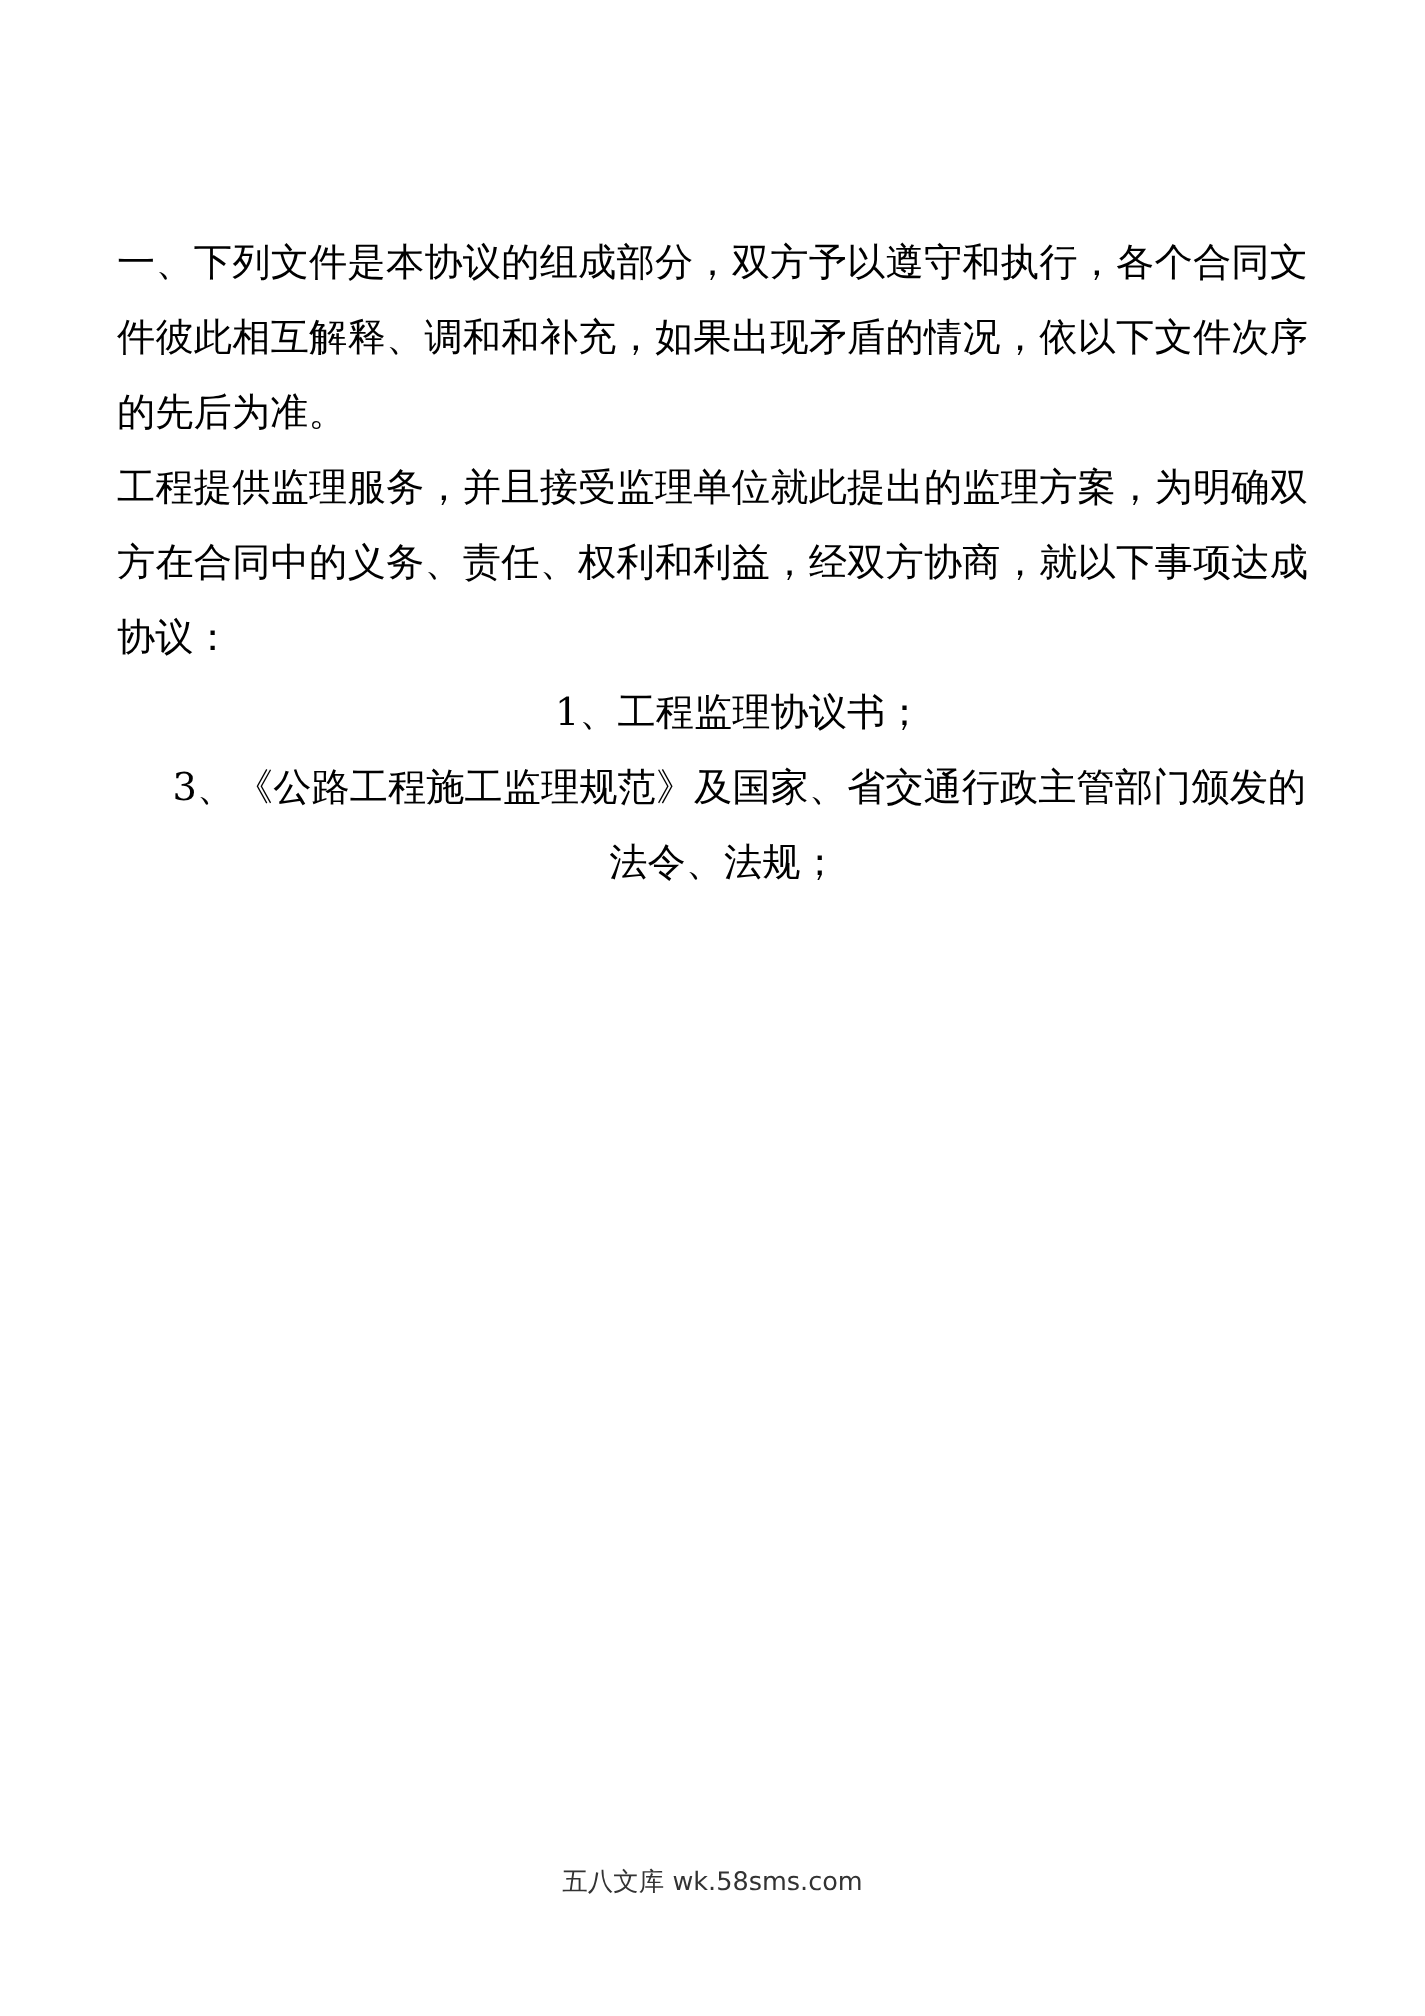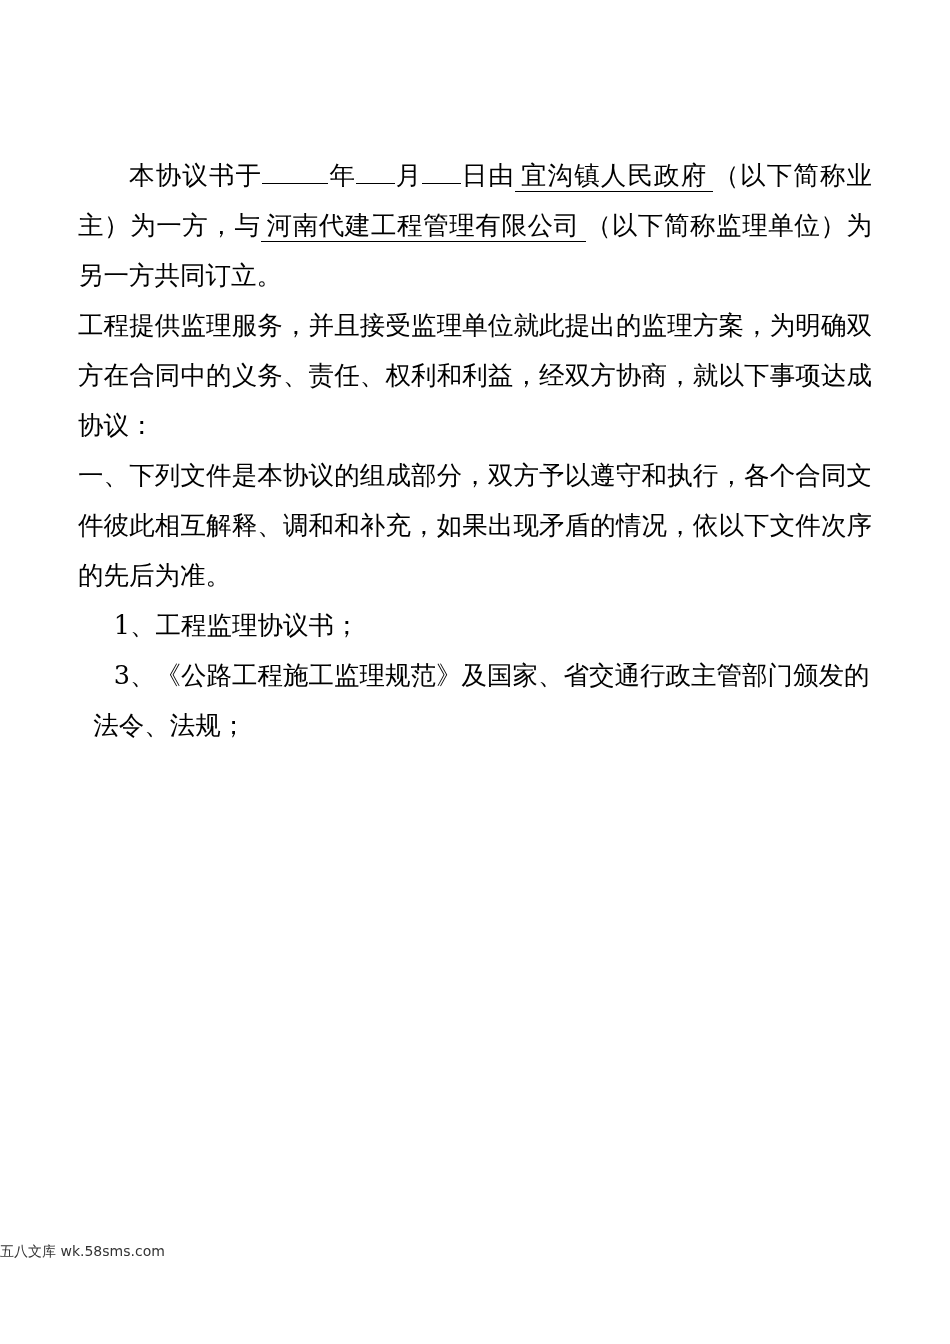--- a/index.html
+++ b/index.html
@@ -61,42 +61,42 @@
   .ul-name {
     border-bottom: 1.6px solid #000;
     padding: 0 6px 1px 6px;
   }
   .list-line {
     font-size: 25.5px;
     line-height: 50px;
     margin: 0;
     padding-left: 0.6em;
     text-indent: 0.8em;
+    text-align: center;
   }
   .footer {
     position: absolute;
     left: 0;
     top: 1243px;
     width: 950px;
-    text-align: left;
-    font-size: 14px;
+    text-align: center;
+    font-size: 17px;
     color: #333333;
     font-family: "DejaVu Sans", "Liberation Sans", sans-serif;
   }
 </style>
 </head>
 <body>
 
 <div class="page">
 
 
-  <p class="para indent-2"><span>本协议书于</span><span class="blank-long"></span><span>年</span><span class="blank-short"></span><span>月</span><span class="blank-short"></span><span>日由</span><span class="ul-name">宜沟镇人民政府</span><span>（以下简称业主）为一方，与</span><span class="ul-name">河南代建工程管理有限公司</span><span>（以下简称监理单位）为另一方共同订立。</span></p>
+
+  <p class="para">一、下列文件是本协议的组成部分，双方予以遵守和执行，各个合同文件彼此相互解释、调和和补充，如果出现矛盾的情况，依以下文件次序的先后为准。</p>
 
   <p class="para">工程提供监理服务，并且接受监理单位就此提出的监理方案，为明确双方在合同中的义务、责任、权利和利益，经双方协商，就以下事项达成协议：</p>
-
-  <p class="para">一、下列文件是本协议的组成部分，双方予以遵守和执行，各个合同文件彼此相互解释、调和和补充，如果出现矛盾的情况，依以下文件次序的先后为准。</p>
 
   <p class="list-line">1、工程监理协议书；</p>
   <p class="list-line">3、《公路工程施工监理规范》及国家、省交通行政主管部门颁发的法令、法规；</p>
 
 </div>
 
 <div class="footer">五八文库 wk.58sms.com</div>
 
 </body></html>

